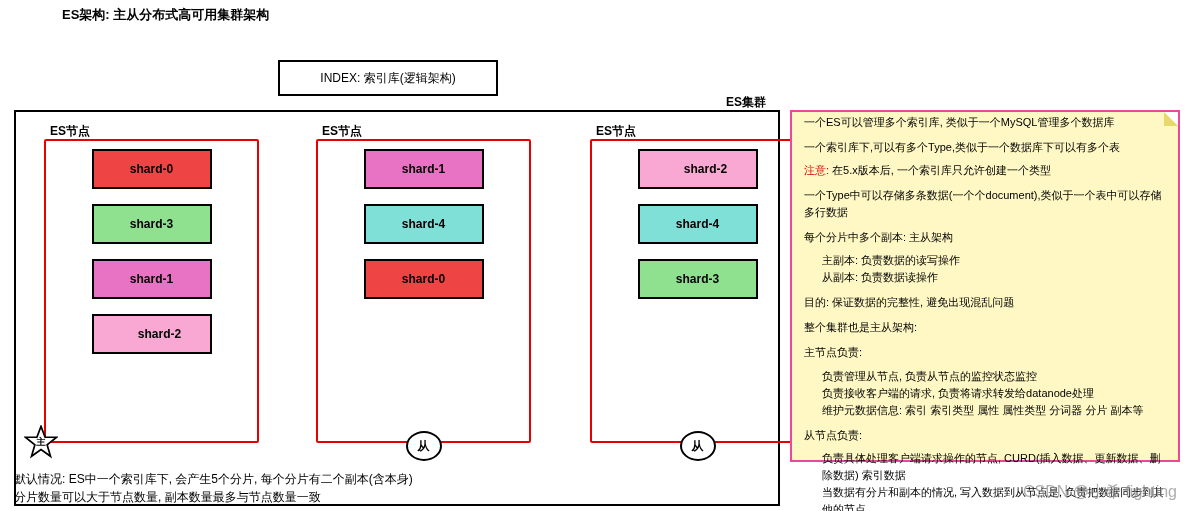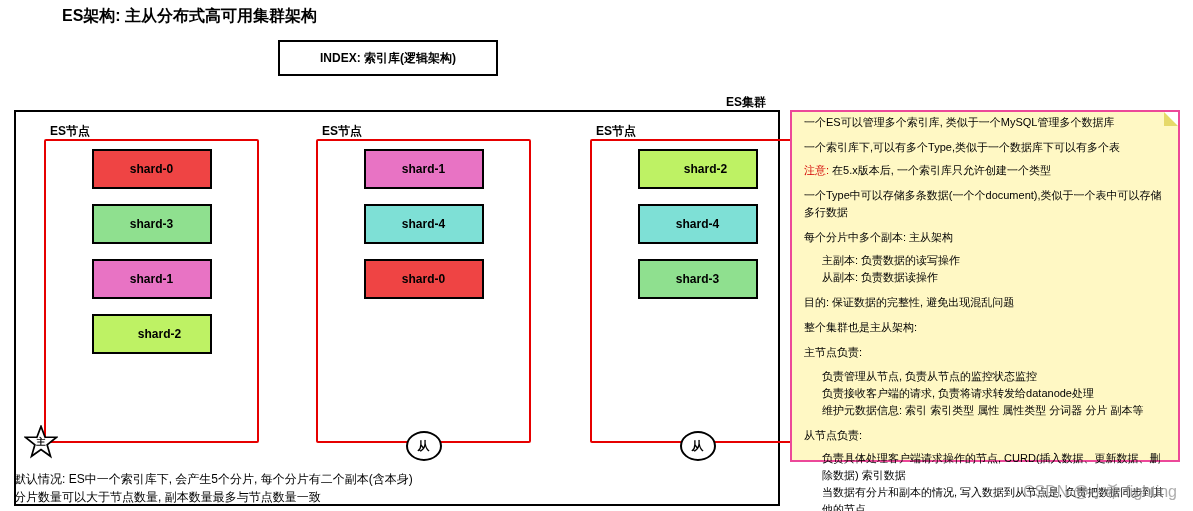--- a/index.html
+++ b/index.html
@@ -1,30 +1,30 @@
 <!DOCTYPE html>
 <html><head>
 <meta charset="utf-8">
 <style>
   * { box-sizing: border-box; margin: 0; padding: 0; }
   body { font-family: "Microsoft YaHei", Arial, sans-serif; font-size: 12px; background: #fff; width: 1193px; height: 511px; position: relative; }
-  .title { position: absolute; top: 6px; left: 14px; font-weight: bold; font-size: 16px; padding-left: 48px; }
-  .index-box { position: absolute; top: 40px; left: 278px; width: 220px; height: 36px; border: 2px solid #000; display: flex; align-items: center; justify-content: center; font-weight: bold; }
+  .title { position: absolute; top: 6px; left: 14px; font-weight: bold; font-size: 13px; padding-left: 48px; }
+  .index-box { position: absolute; top: 60px; left: 278px; width: 220px; height: 36px; border: 2px solid #000; display: flex; align-items: center; justify-content: center; font-weight: normal; }
   .cluster-label { position: absolute; top: 94px; left: 726px; font-weight: bold; }
   .cluster { position: absolute; top: 110px; left: 14px; width: 766px; height: 396px; border: 2px solid #000; }
   .node { position: absolute; top: 27px; width: 215px; height: 304px; border: 2px solid #e60000; border-radius: 2px; display: flex; flex-direction: column; align-items: center; padding-top: 8px; gap: 15px; }
   .node-1 { left: 28px; }
   .node-2 { left: 300px; }
   .node-3 { left: 574px; }
   .node-label { position: absolute; top: 12px; font-weight: bold; font-size: 12px; }
   .shard { width: 120px; height: 40px; border: 2px solid #000; display: flex; align-items: center; justify-content: center; font-weight: bold; font-size: 12px; }
   .c-blue   { background: #ef4444; }
   .c-green  { background: #8fe08f; }
   .c-pink   { background: #e873c4; }
-  .c-orange { background: #bef264; padding-left: 16px; }
+  .c-orange { background: #f9a8d4; padding-left: 16px; }
   .c-cyan   { background: #7ee0d6; }
   .badge { position: absolute; bottom: -20px; width: 30px; height: 30px; background: #fff; border: 2px solid #000; display: flex; align-items: center; justify-content: center; font-size: 12px; font-weight: bold; }
   .star { position: absolute; left: -22px; bottom: -18px; width: 34px; height: 34px; }
   .star svg { width: 100%; height: 100%; }
   .ellipse { border-radius: 50%; left: 50%; transform: translateX(-50%); width: 36px; height: 30px; }
   .note { position: absolute; top: 110px; left: 790px; width: 390px; height: 352px; background: #fff8c4; border: 2px solid #ec4899; padding: 2px 12px; font-size: 11px; line-height: 1.55; }
   .note .fold { position: absolute; top: 0; right: 0; width: 0; height: 0; border-left: 14px solid #e6d96a; border-top: 14px solid #fff; }
   .note p { margin-bottom: 6px; }
   .note .block { margin-top: 8px; }
   .note .red { color: #d40000; }

